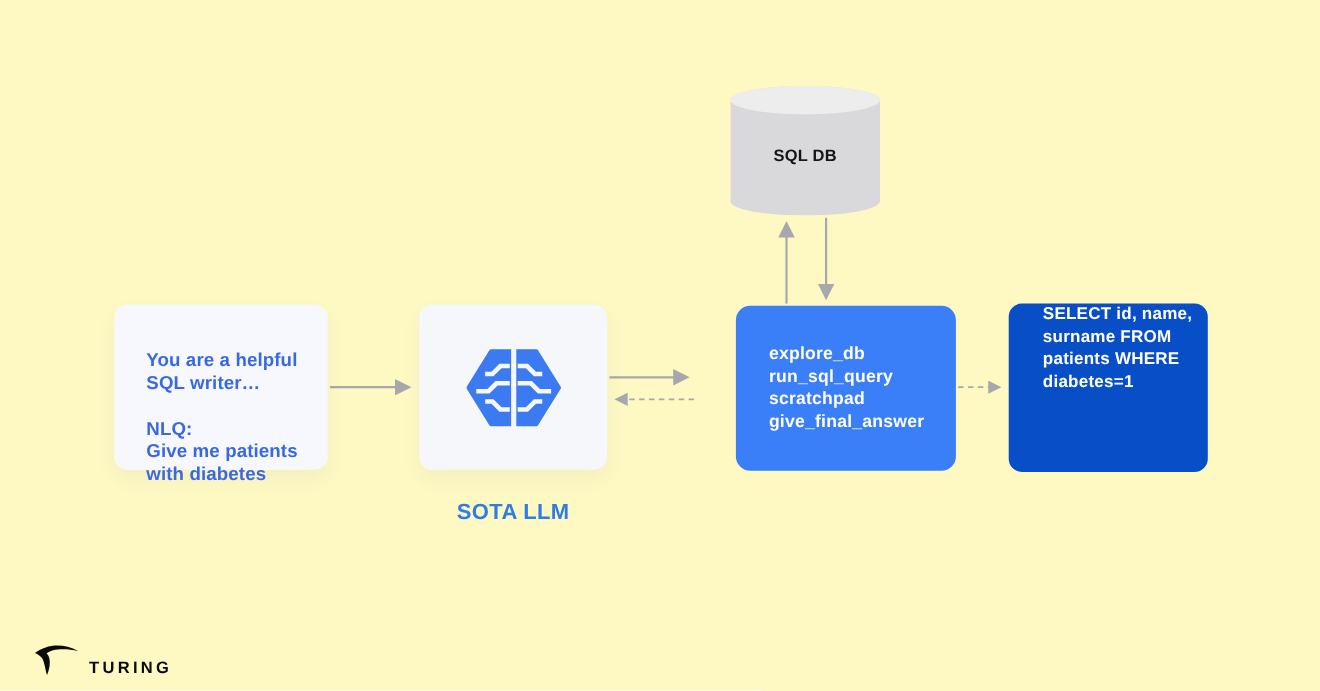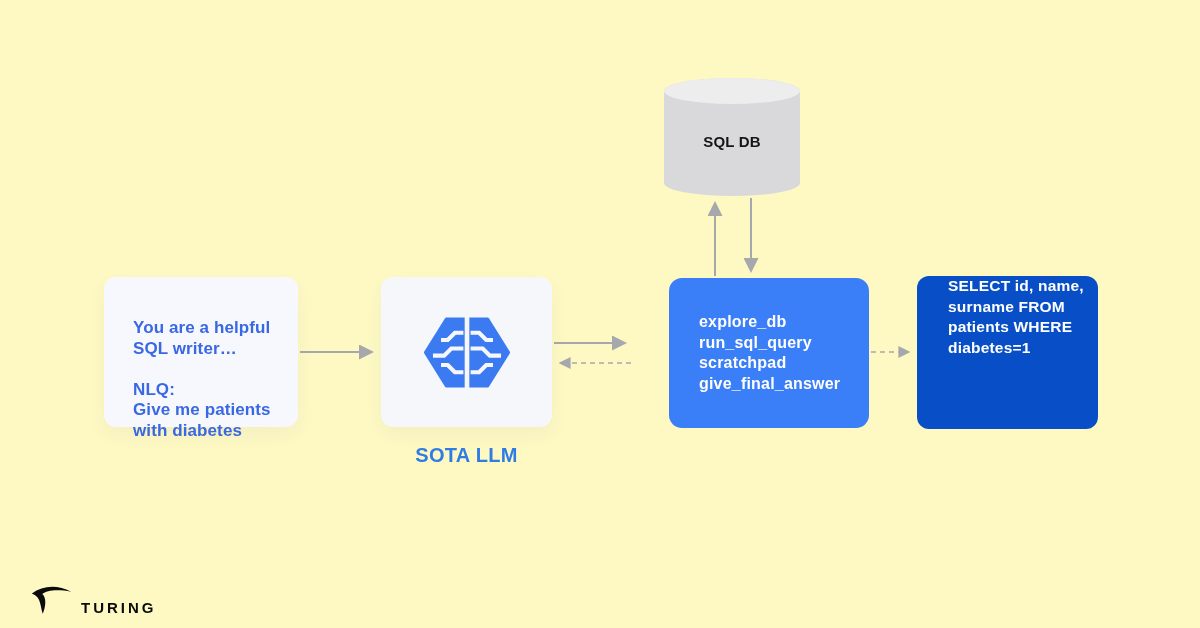--- a/index.html
+++ b/index.html
@@ -19,21 +19,21 @@
   .prompt-box .box-text{
     color:#3968e4;font-size:17px;line-height:20.5px;font-weight:600;letter-spacing:0.1px;margin-top:24px;
   }
 
   .llm-box{
     left:381px;top:277px;width:171px;height:150px;border-radius:12px;
     background:#f6f7fb;box-shadow:0 8px 18px rgba(30,60,140,0.05);
     display:flex;align-items:center;justify-content:center;
   }
   .llm-label{
-    position:absolute;left:381px;top:444px;width:171px;text-align:center;
+    position:absolute;left:381px;top:455px;width:171px;text-align:center;
     color:#2f7ce5;font-size:20px;font-weight:700;letter-spacing:0.3px;
   }
 
   .tools-box{
     left:633px;top:278px;width:200px;height:150px;border-radius:13px;
     background:#3a7ef8;display:flex;align-items:center;
     padding-left:30px;
     margin-left:36px;
   }
   .tools-box .box-text{

